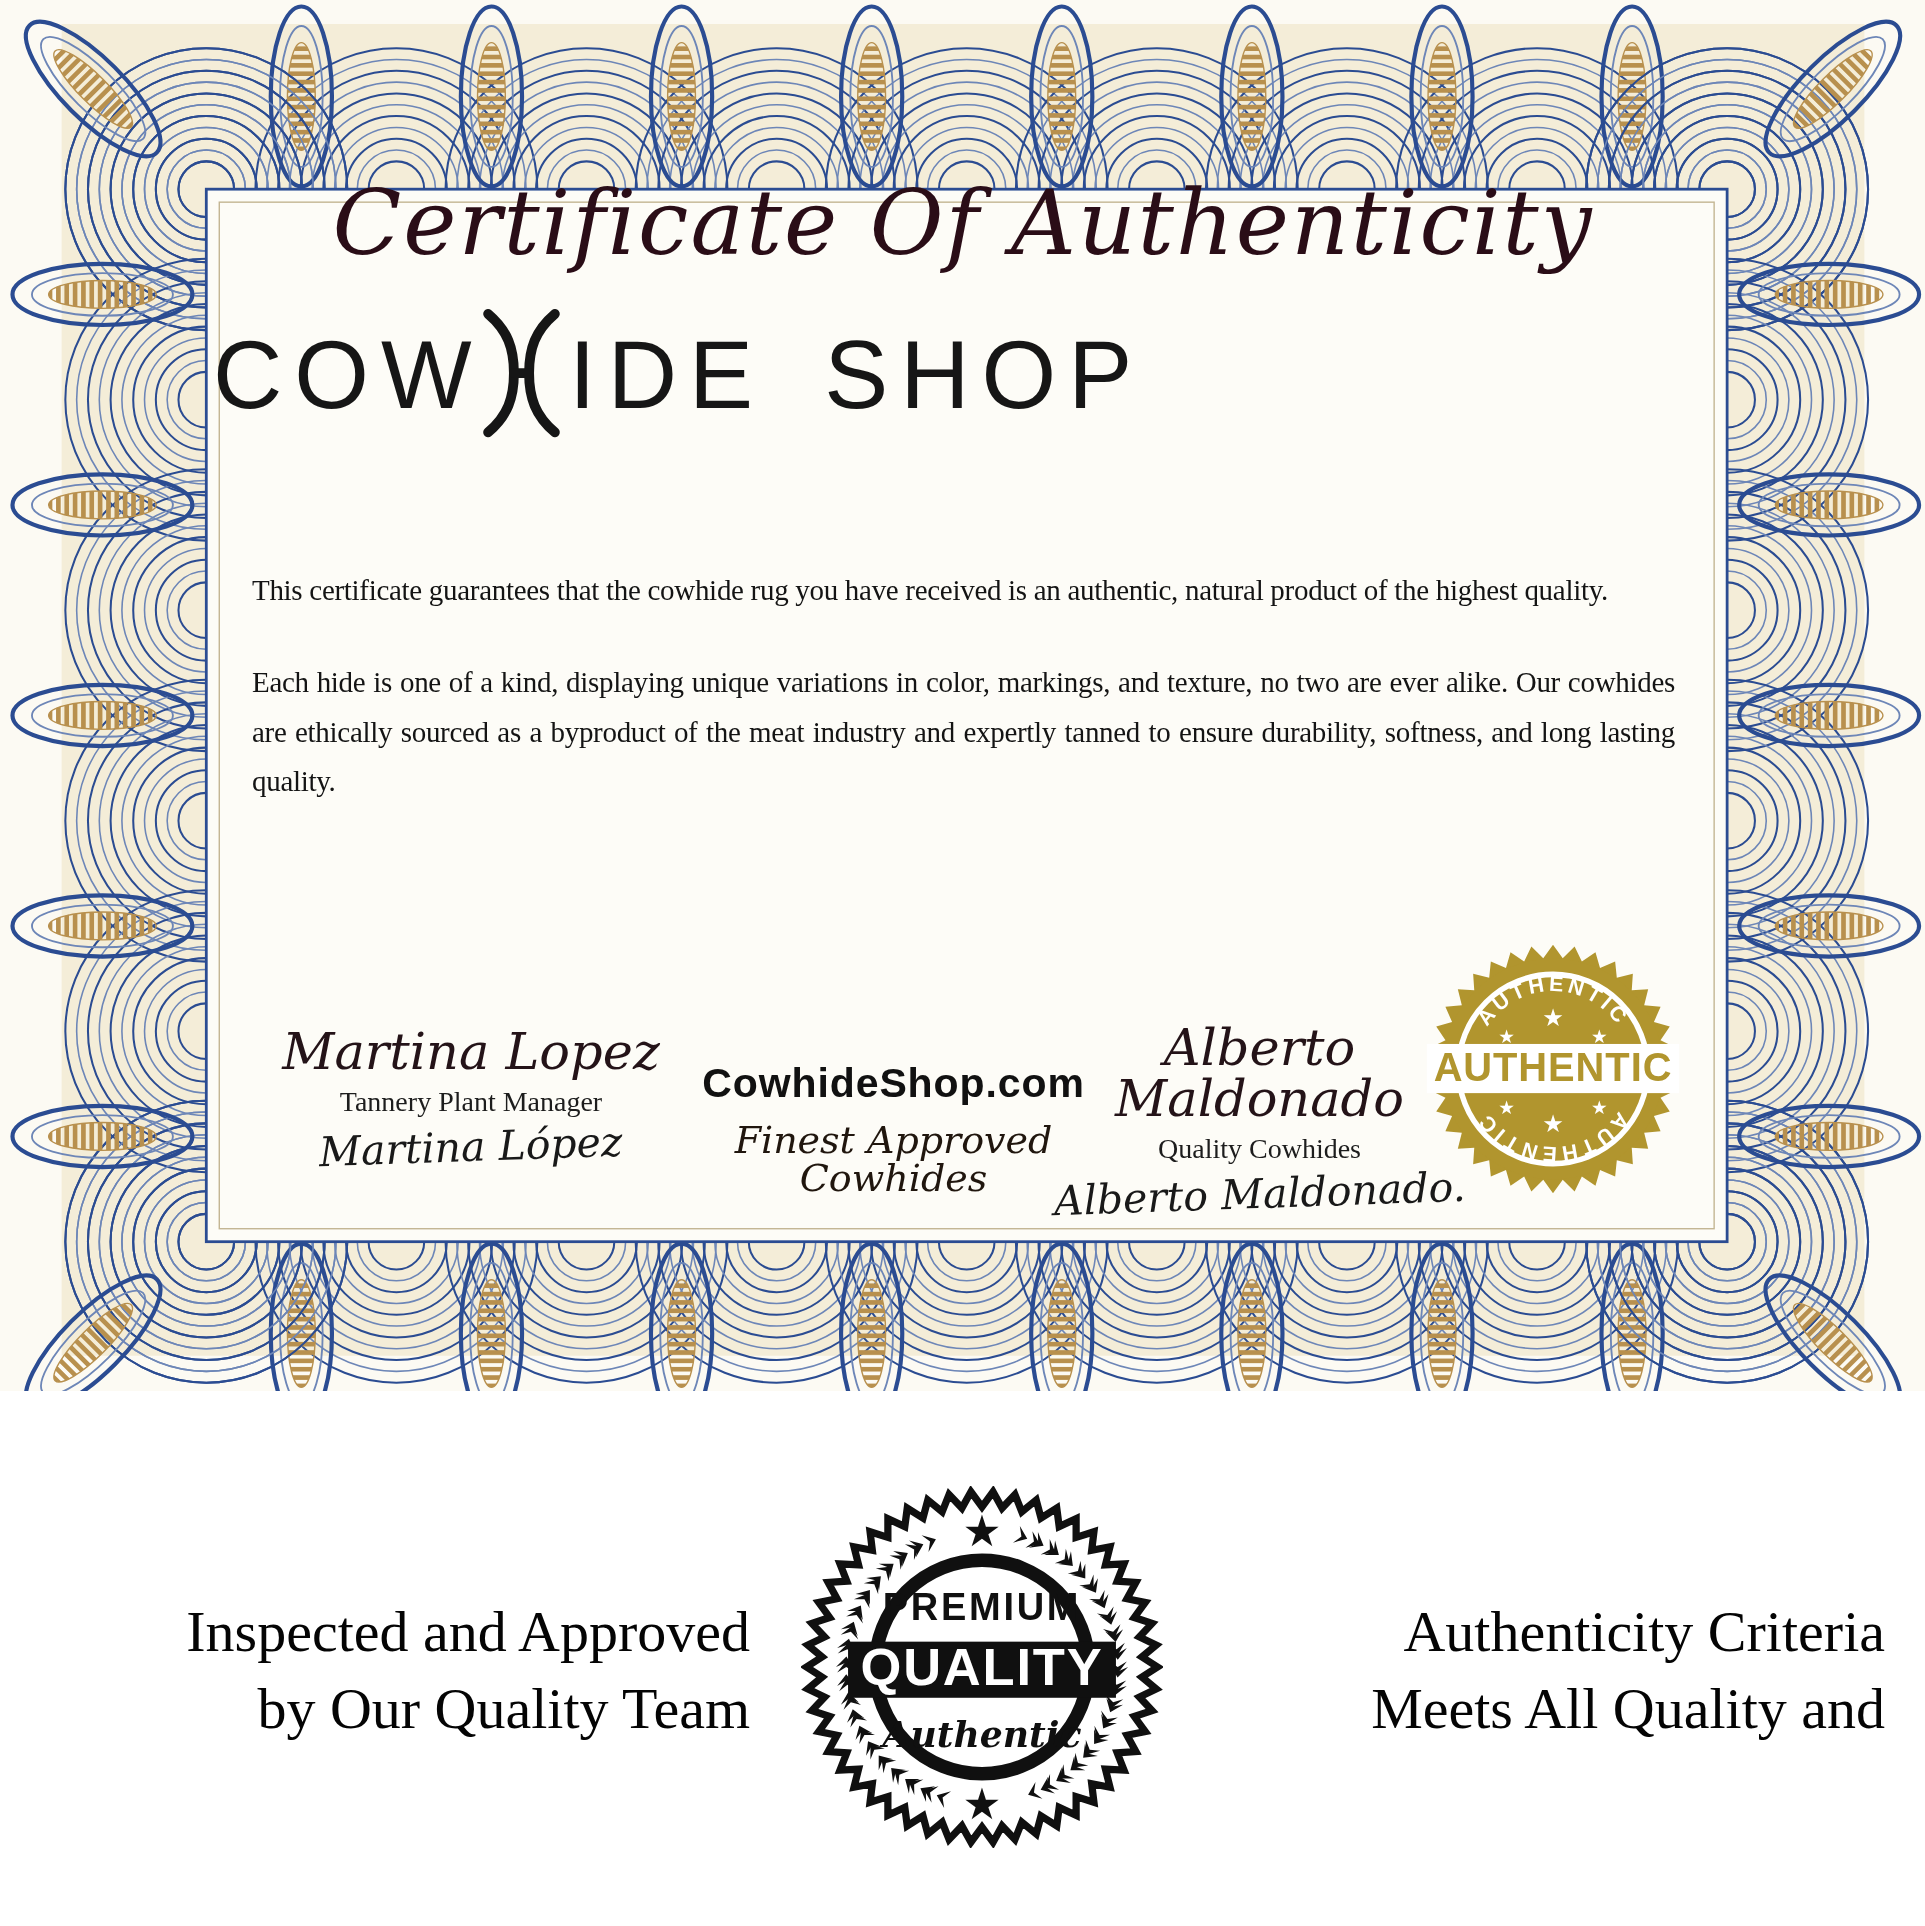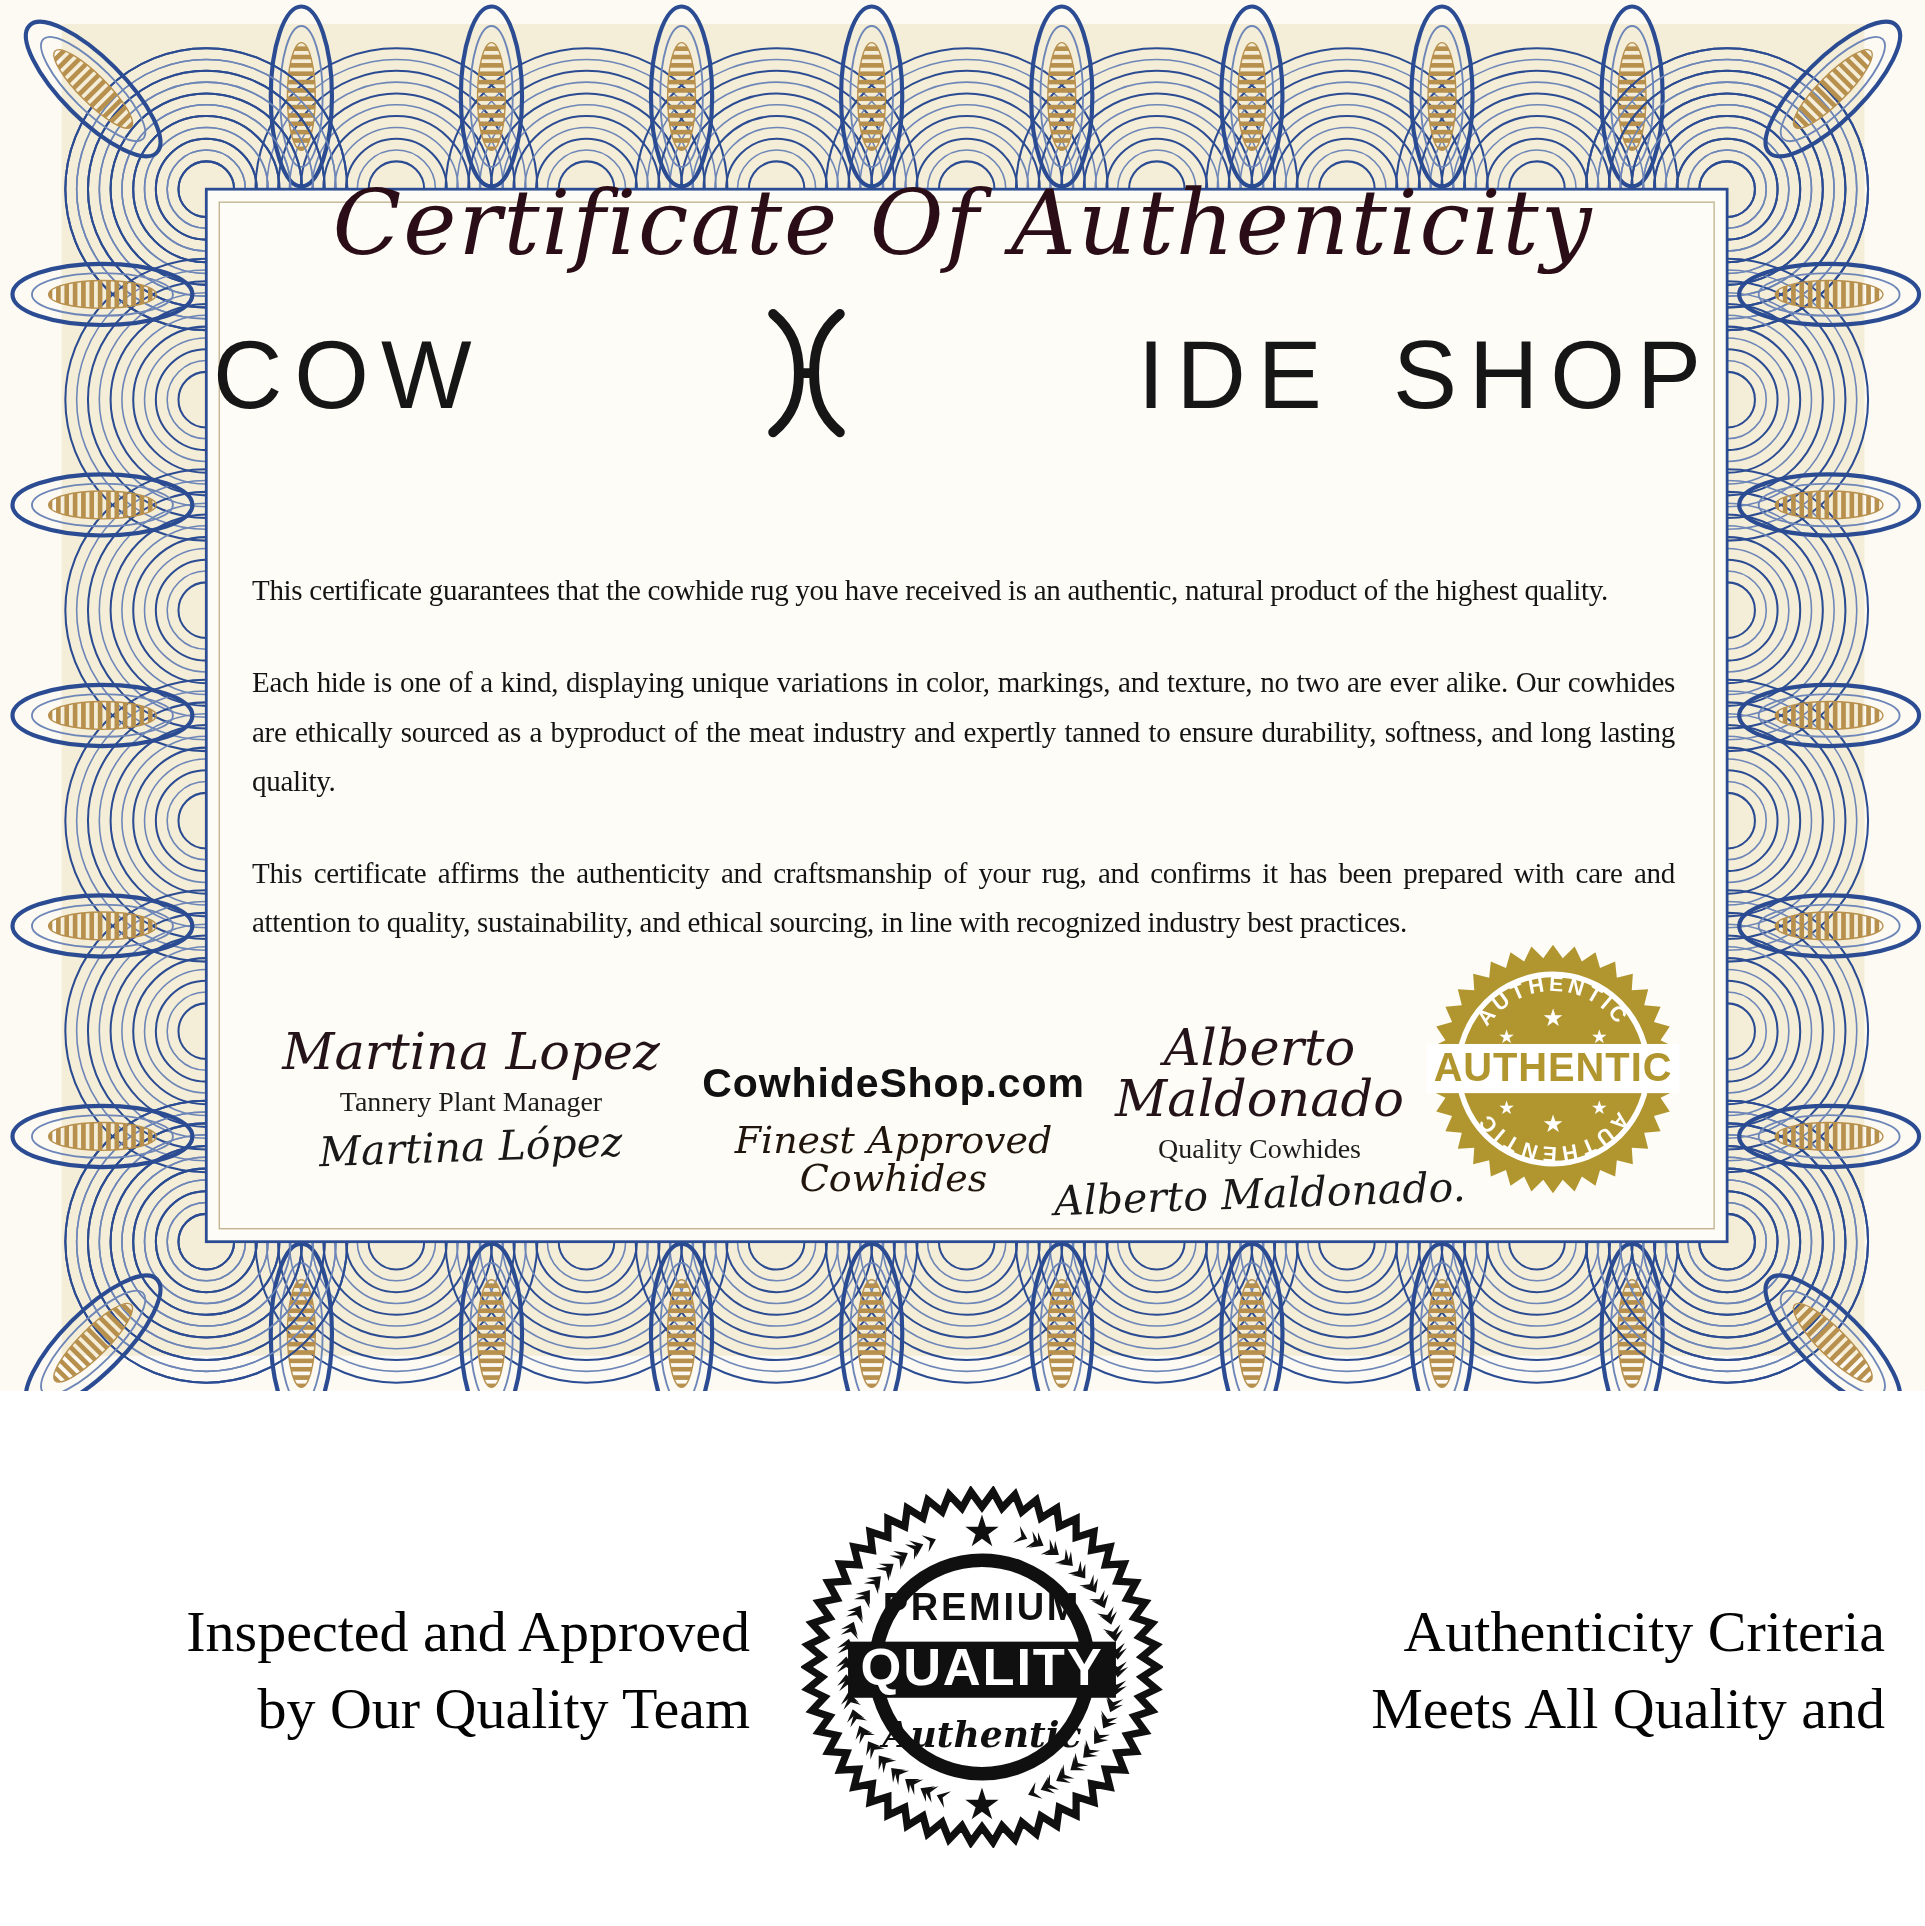--- a/index.html
+++ b/index.html
@@ -5,21 +5,21 @@
   html,body{margin:0;padding:0;background:#ffffff;}
   #stage{position:relative;width:1926px;height:1927px;background:#ffffff;overflow:hidden;
          font-family:"Liberation Serif", serif;}
   .cert{position:absolute;left:0;top:0;width:1926px;height:1391px;background:#fcfaf3;}
   #border-svg{position:absolute;left:0;top:0;}
 
   .title{position:absolute;left:213px;right:213px;top:173px;text-align:center;
          font-family:"DejaVu Serif", serif;font-style:italic;font-weight:400;
          font-size:90px;line-height:1.1;color:#2a0d17;letter-spacing:1.9px;}
   .logo-row{position:absolute;left:213px;right:213px;top:295px;display:flex;
-            align-items:center;justify-content:space-between;}
+            align-items:center;justify-content:flex-start;}
   .logo-text{font-family:"Liberation Sans", sans-serif;font-size:96px;font-weight:400;
              letter-spacing:12px;word-spacing:20.4px;color:#161616;white-space:pre;}
   .logo-h{width:91px;height:160px;margin:0 1.9px 0 -7.4px;transform:translateY(-1.9px);}
 
   .paras{position:absolute;left:252px;width:1423px;top:566px;}
   .paras p{font-family:"Liberation Serif", serif;font-size:29px;line-height:1.7;
            letter-spacing:-0.3px;color:#141414;text-align:justify;margin:0 0 43px 0;}
 
   .sig-block{position:absolute;text-align:center;color:#1b1b1b;}
   .sig-left{left:239px;top:1026px;width:464px;}
@@ -570,21 +570,20 @@
           <path d="M104 22 C78 44 70 68 70 100 C70 132 78 156 104 178"></path>
           <path d="M50 100 L70 100"></path>
         </g>
       </svg>
       <span class="logo-text">IDE SHOP</span>
     </div>
 
     <div class="paras">
       <p>This certificate guarantees that the cowhide rug you have received is an authentic, natural product of the highest quality.</p>
       <p>Each hide is one of a kind, displaying unique variations in color, markings, and texture, no two are ever alike. Our cowhides are ethically sourced as a byproduct of the meat industry and expertly tanned to ensure durability, softness, and long lasting quality.</p>
-      <p>This certificate affirms the authenticity and craftsmanship of your rug, and confirms it has been prepared with care and attention to quality, sustainability, and ethical sourcing, in line with recognized industry best practices.</p>
     </div>
 
     <div class="sig-block sig-left">
       <div class="sig-name">Martina Lopez</div>
       <div class="sig-role">Tannery Plant Manager</div>
       <div class="sig-script">Martina López</div>
     </div>
 
     <div class="sig-block sig-center">
       <div class="site">CowhideShop.com</div>

